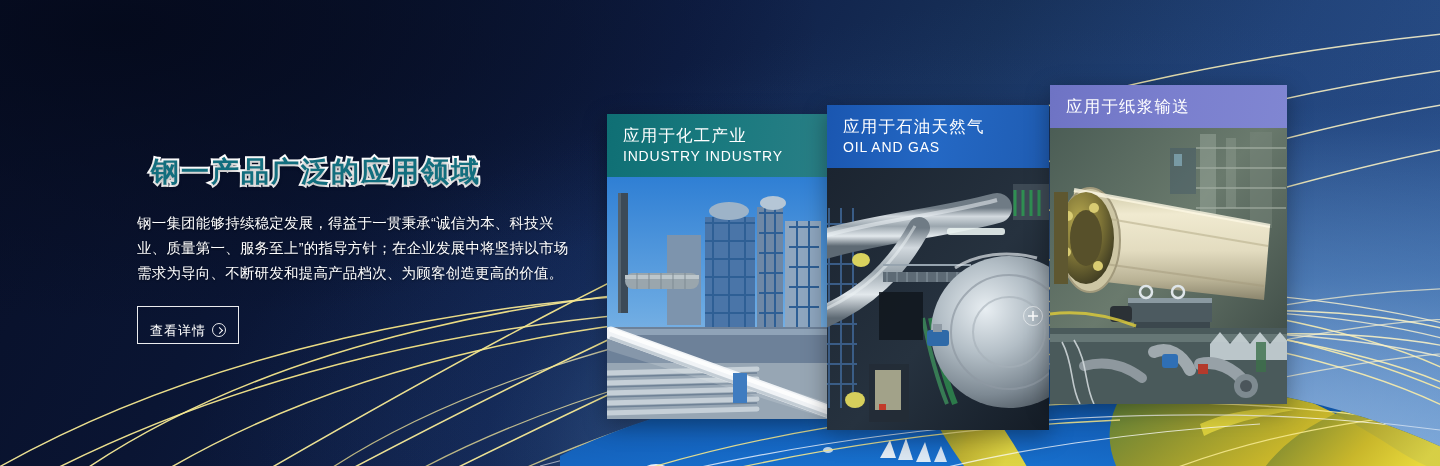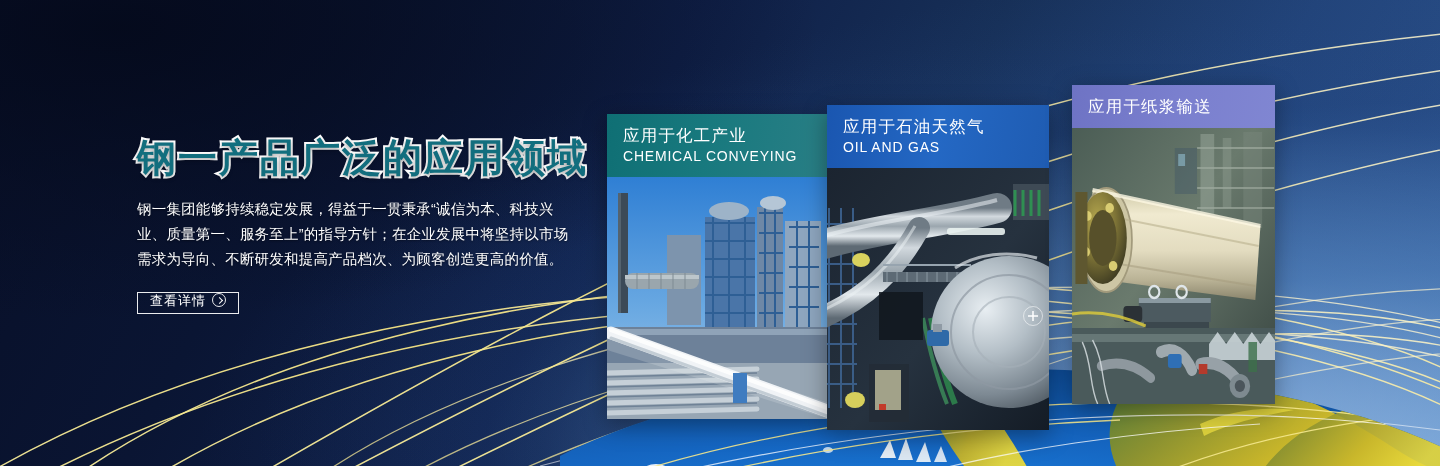--- a/index.html
+++ b/index.html
@@ -31,42 +31,42 @@
   
   .globe{
     position:absolute;left:560px;bottom:-8px;width:900px;height:120px;
     overflow:hidden;
   }
 
   
   .copy{position:absolute;left:137px;top:135px;width:470px;}
 
   .headline{
-    font-size:39px;line-height:46px;font-weight:700;letter-spacing:2px;
+    font-size:28px;line-height:46px;font-weight:700;letter-spacing:2px;
     color:#126e7e;
     -webkit-text-stroke:4px #ffffff;
     paint-order:stroke fill;
-    margin:0;
+    margin:14px;
     white-space:nowrap;
     text-shadow:0 2px 4px rgba(0,0,0,0.35);
   }
 
   .lede{
     margin:16px 0 0 0;
     font-size:14.5px;line-height:25px;font-weight:400;
     color:#ffffff;letter-spacing:0.2px;
     width:442px;
     text-shadow:0 1px 2px rgba(0,0,0,0.45);
   }
 
   .more-btn{
     margin-top:20px;
     display:inline-flex;align-items:center;gap:6px;
     border:1px solid rgba(255,255,255,0.92);
-    padding:0 12px 6px 12px;
+    padding:16px 12px 6px 12px;
     color:#ffffff;font-size:13px;font-weight:400;letter-spacing:1px;
     background:transparent;cursor:pointer;
     line-height:1;
   }
   .more-btn .arrow-circle{
     display:inline-block;width:14px;height:14px;border-radius:50%;
     border:1px solid rgba(255,255,255,0.9);
     position:relative;flex:0 0 auto;
   }
   .more-btn .arrow-circle::after{
@@ -106,22 +106,22 @@
   #card-chemical{left:607px;top:114px;width:222px;
     box-shadow:0 6px 22px rgba(0,0,0,0.35);}
   #card-chemical .hdr{background:linear-gradient(100deg,#0f6f74 0%,#18797e 45%,#2a7f86 100%);}
   #card-chemical .photo{height:242px;}
 
   #card-oilgas{left:827px;top:105px;width:222px;
     box-shadow:0 6px 22px rgba(0,0,0,0.35);}
   #card-oilgas .hdr{background:linear-gradient(100deg,#1a56b0 0%,#2468c4 50%,#1f5cb2 100%);}
   #card-oilgas .photo{height:262px;}
 
-  #card-pulp{left:1050px;top:85px;width:203px;
-    box-shadow:0 6px 22px rgba(0,0,0,0.35);margin-left:22px;}
+  #card-pulp{left:1050px;top:85px;width:237px;
+    box-shadow:0 6px 22px rgba(0,0,0,0.35);}
   #card-pulp .hdr{background:linear-gradient(100deg,#6e73c4 0%,#7a7fce 50%,#8086d2 100%);}
   #card-pulp .photo{height:276px;}
 </style>
 </head>
 <body>
 
 <div class="banner">
 
   <div class="bloom2"></div>
   <div class="bloom"></div>
@@ -220,21 +220,21 @@
     <p class="lede">钢一集团能够持续稳定发展，得益于一贯秉承“诚信为本、科技兴业、质量第一、服务至上”的指导方针；在企业发展中将坚持以市场需求为导向、不断研发和提高产品档次、为顾客创造更高的价值。</p>
     <div class="more-btn">
       <span>查看详情</span>
       <span class="arrow-circle"></span>
     </div>
   </div>
 
   <div class="card" id="card-chemical">
     <div class="hdr">
       <span class="cn">应用于化工产业</span>
-      <span class="en">CHEMICAL CONVEYING</span>
+      <span class="en">INDUSTRY INDUSTRY</span>
     </div>
     <div class="photo">
       <svg viewBox="0 0 222 242" preserveAspectRatio="none" style="display:block;width:100%;height:100%">
         <defs>
           <linearGradient id="sky1" x1="0" y1="0" x2="0" y2="1">
             <stop offset="0%" stop-color="#2f7fd4"></stop>
             <stop offset="55%" stop-color="#6aa9e2"></stop>
             <stop offset="100%" stop-color="#a8c9e8"></stop>
           </linearGradient>
           <linearGradient id="steel1" x1="0" y1="0" x2="0" y2="1">

